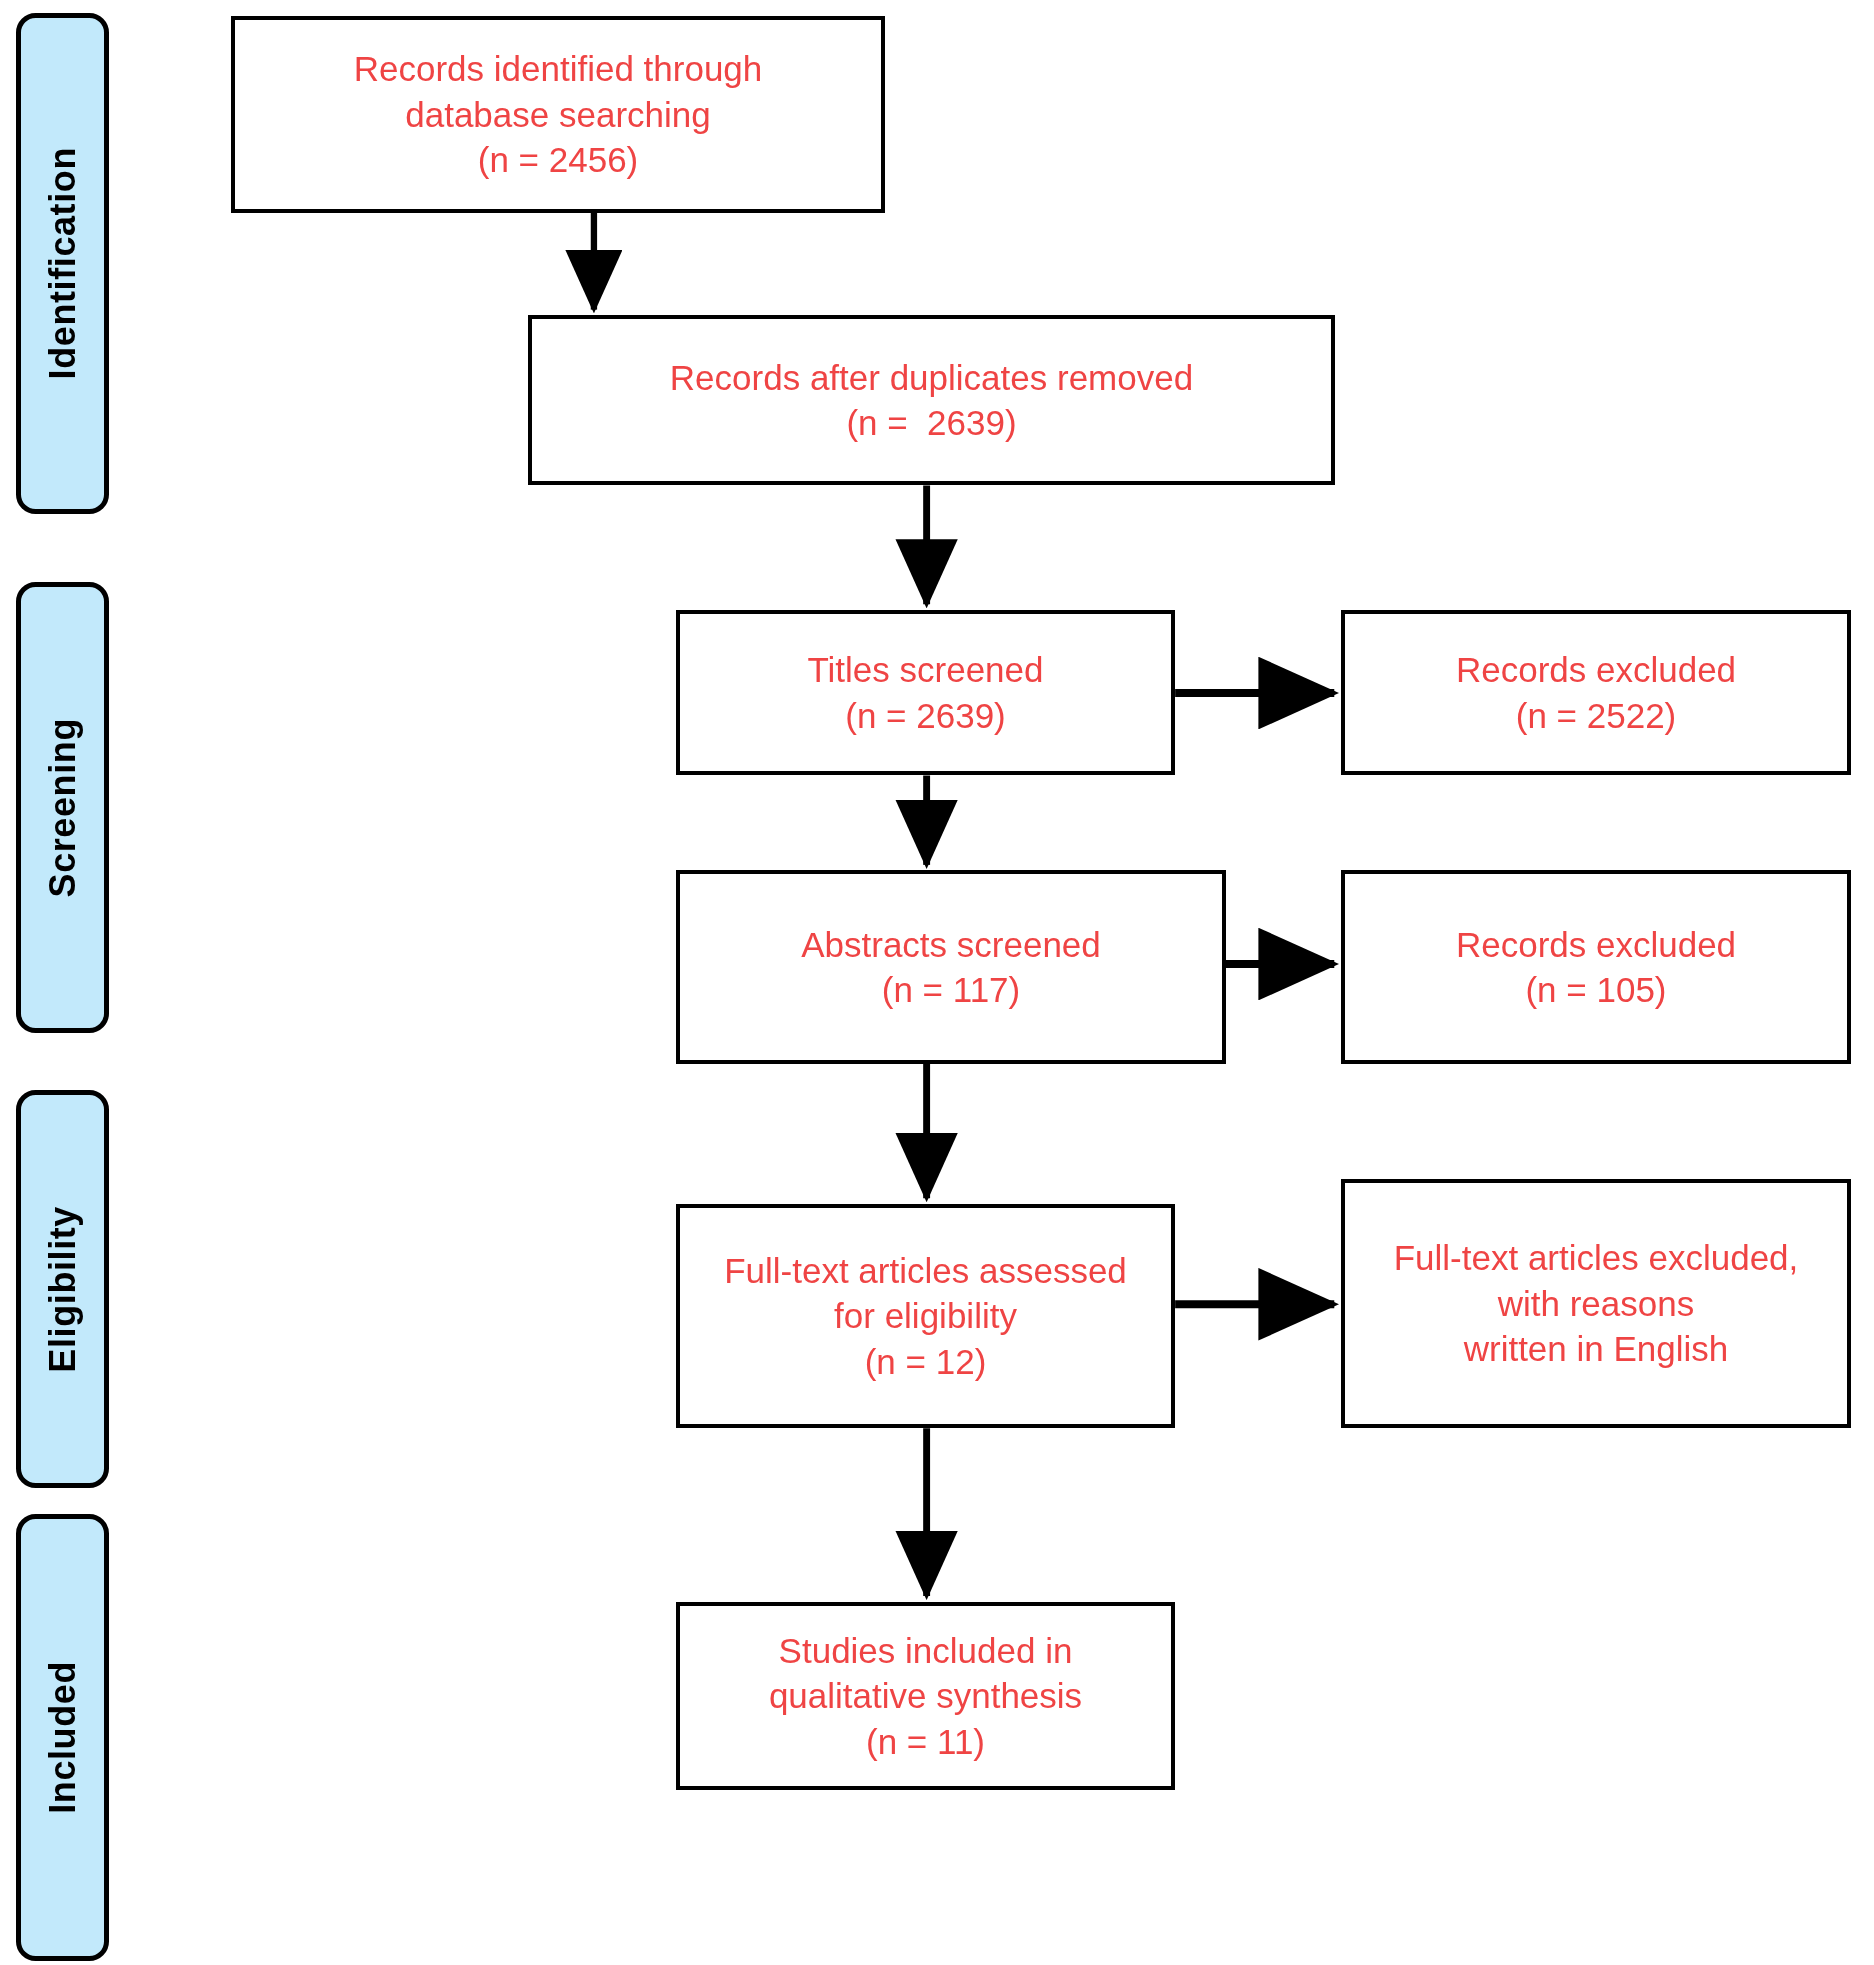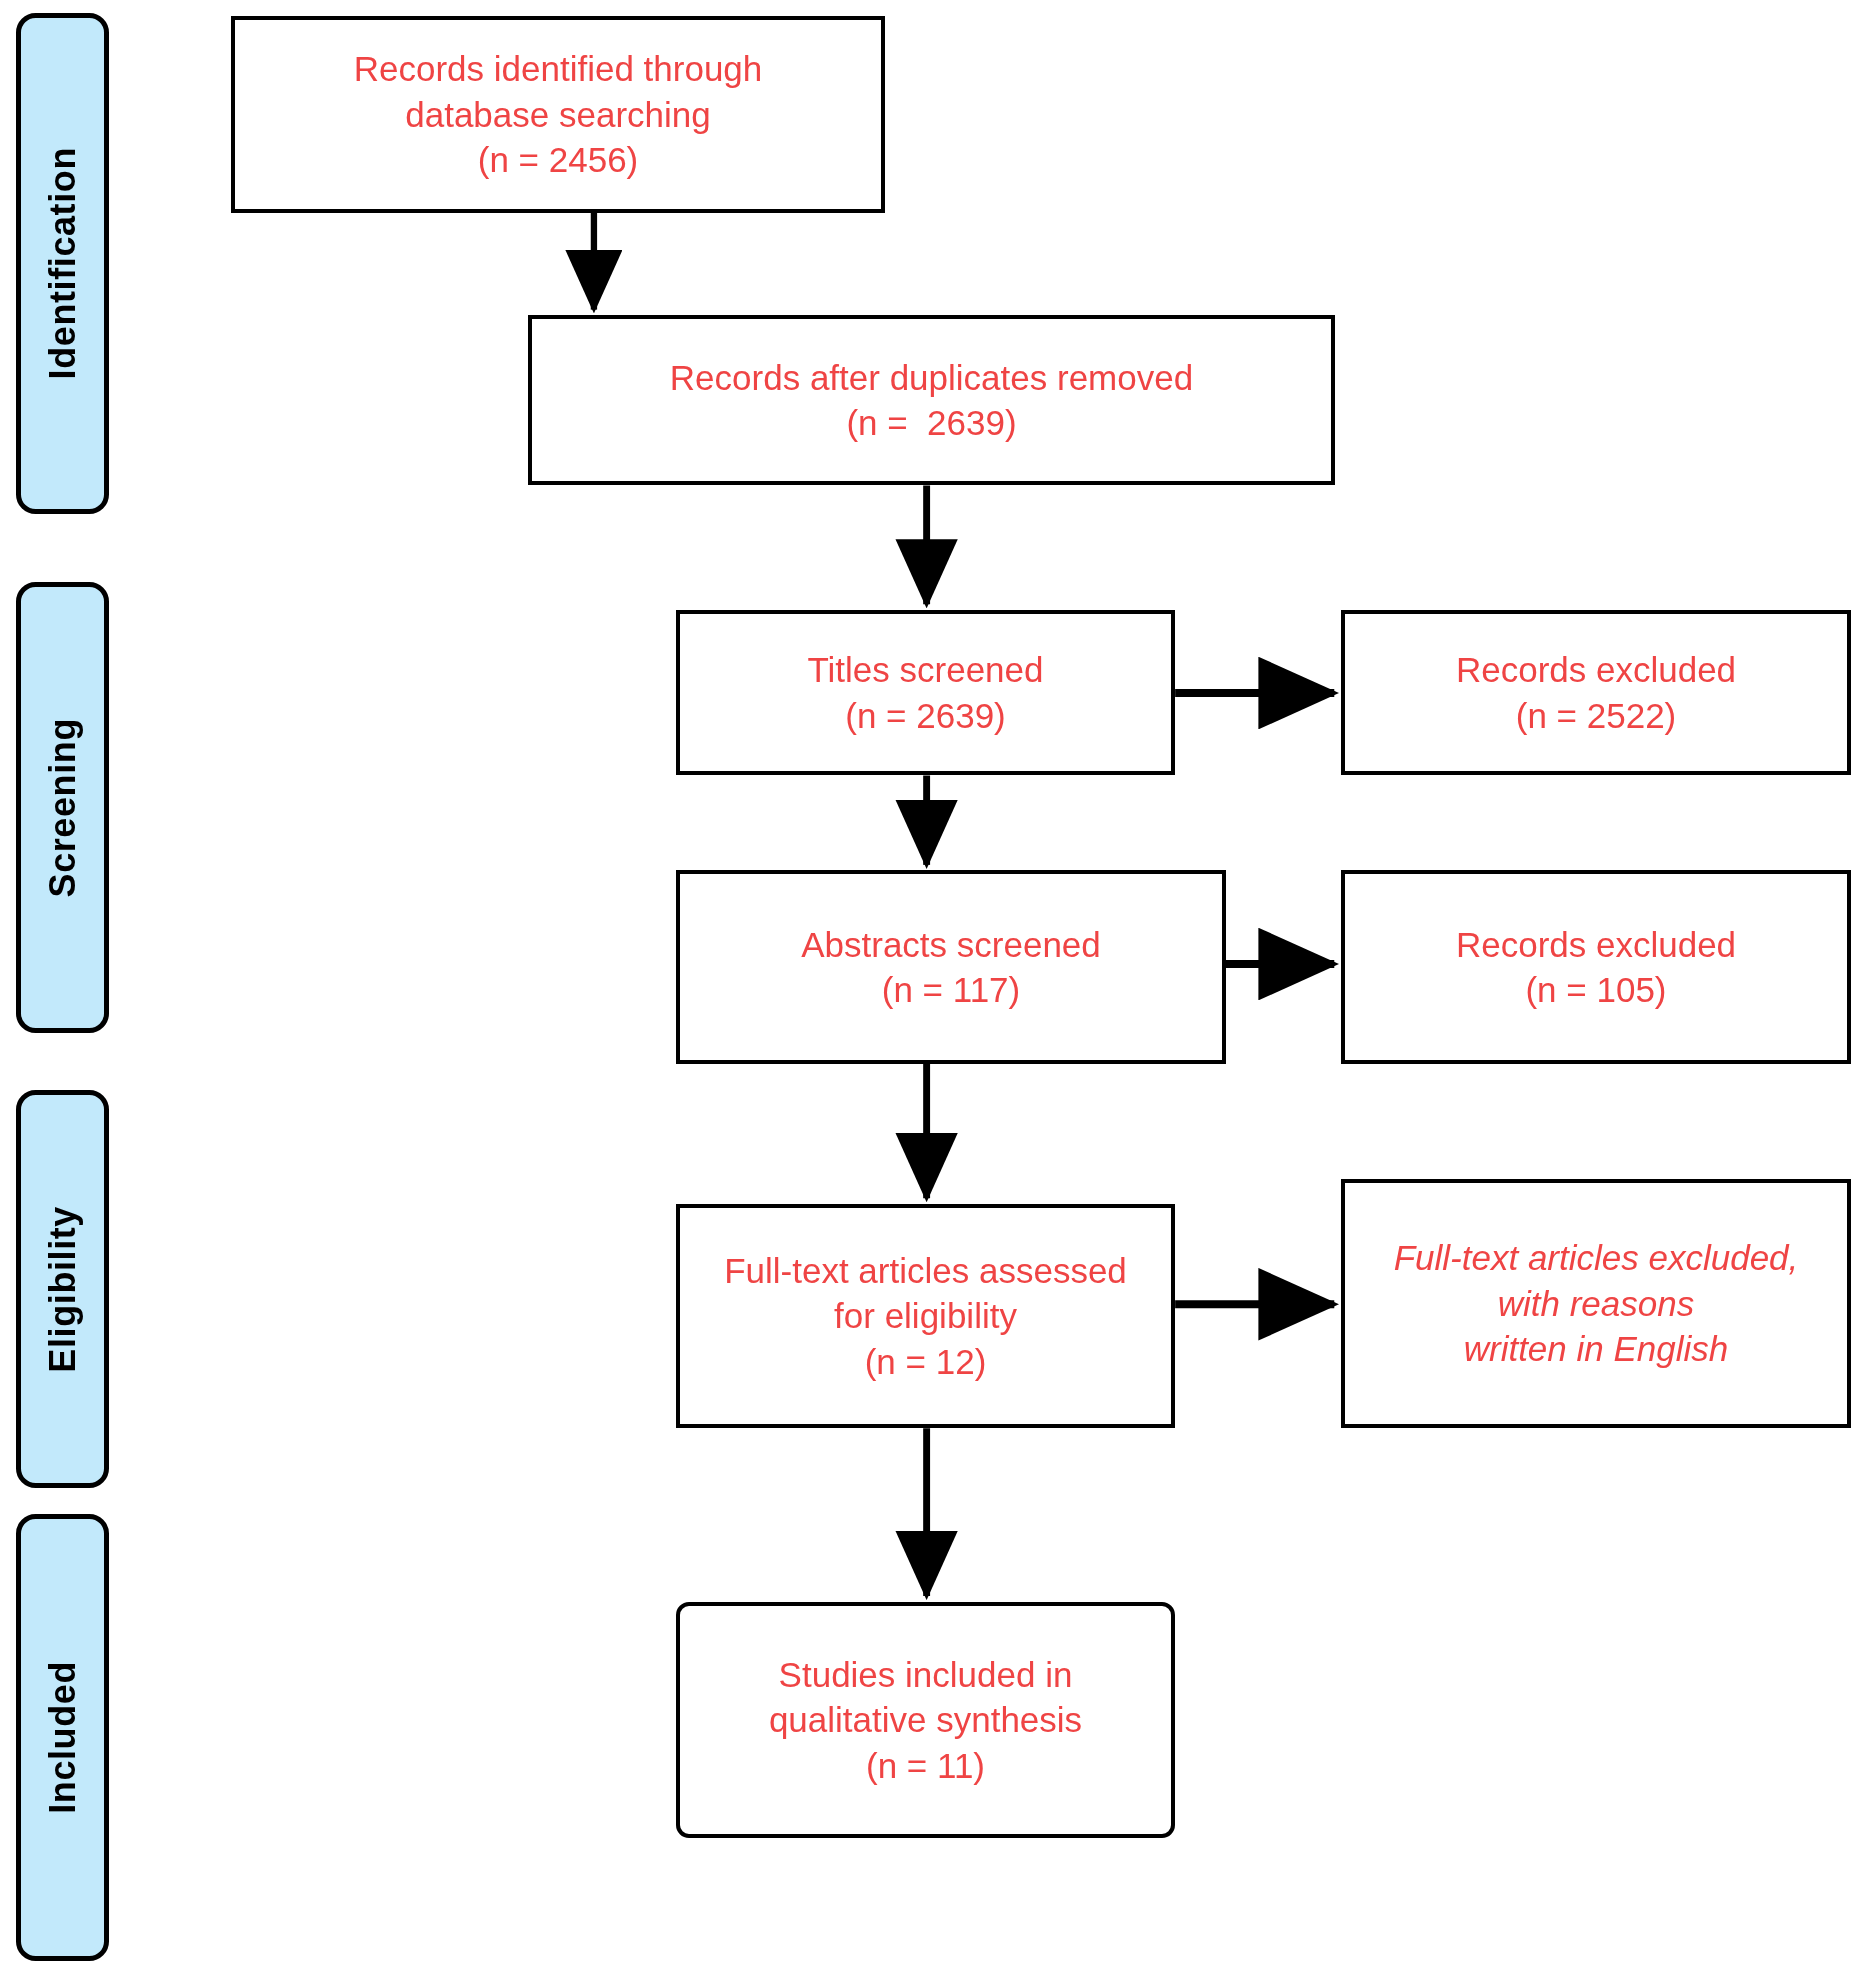--- a/index.html
+++ b/index.html
@@ -142,26 +142,26 @@
     <div class="flow-line">Records excluded</div>
     <div class="flow-line">(n = 105)</div>
   </div>
 
   <div class="flow-box" style="left:676px; top:1204px; width:499px; height:224px;">
     <div class="flow-line">Full-text articles assessed</div>
     <div class="flow-line">for eligibility</div>
     <div class="flow-line">(n = 12)</div>
   </div>
 
-  <div class="flow-box" style="left:1341px; top:1179px; width:510px; height:249px;font-style:italic;">
+  <div class="flow-box" style="left:1341px; top:1179px; width:510px; height:249px;">
     <div class="flow-line">Full-text articles excluded,</div>
     <div class="flow-line">with reasons</div>
     <div class="flow-line">written in English</div>
   </div>
 
-  <div class="flow-box" style="left:676px; top:1602px; width:499px; height:236px;border-radius:13px;">
+  <div class="flow-box" style="left:676px; top:1602px; width:499px; height:188px;">
     <div class="flow-line">Studies included in</div>
     <div class="flow-line">qualitative synthesis</div>
     <div class="flow-line">(n = 11)</div>
   </div>
 
 </div>
 
 
 </body></html>

